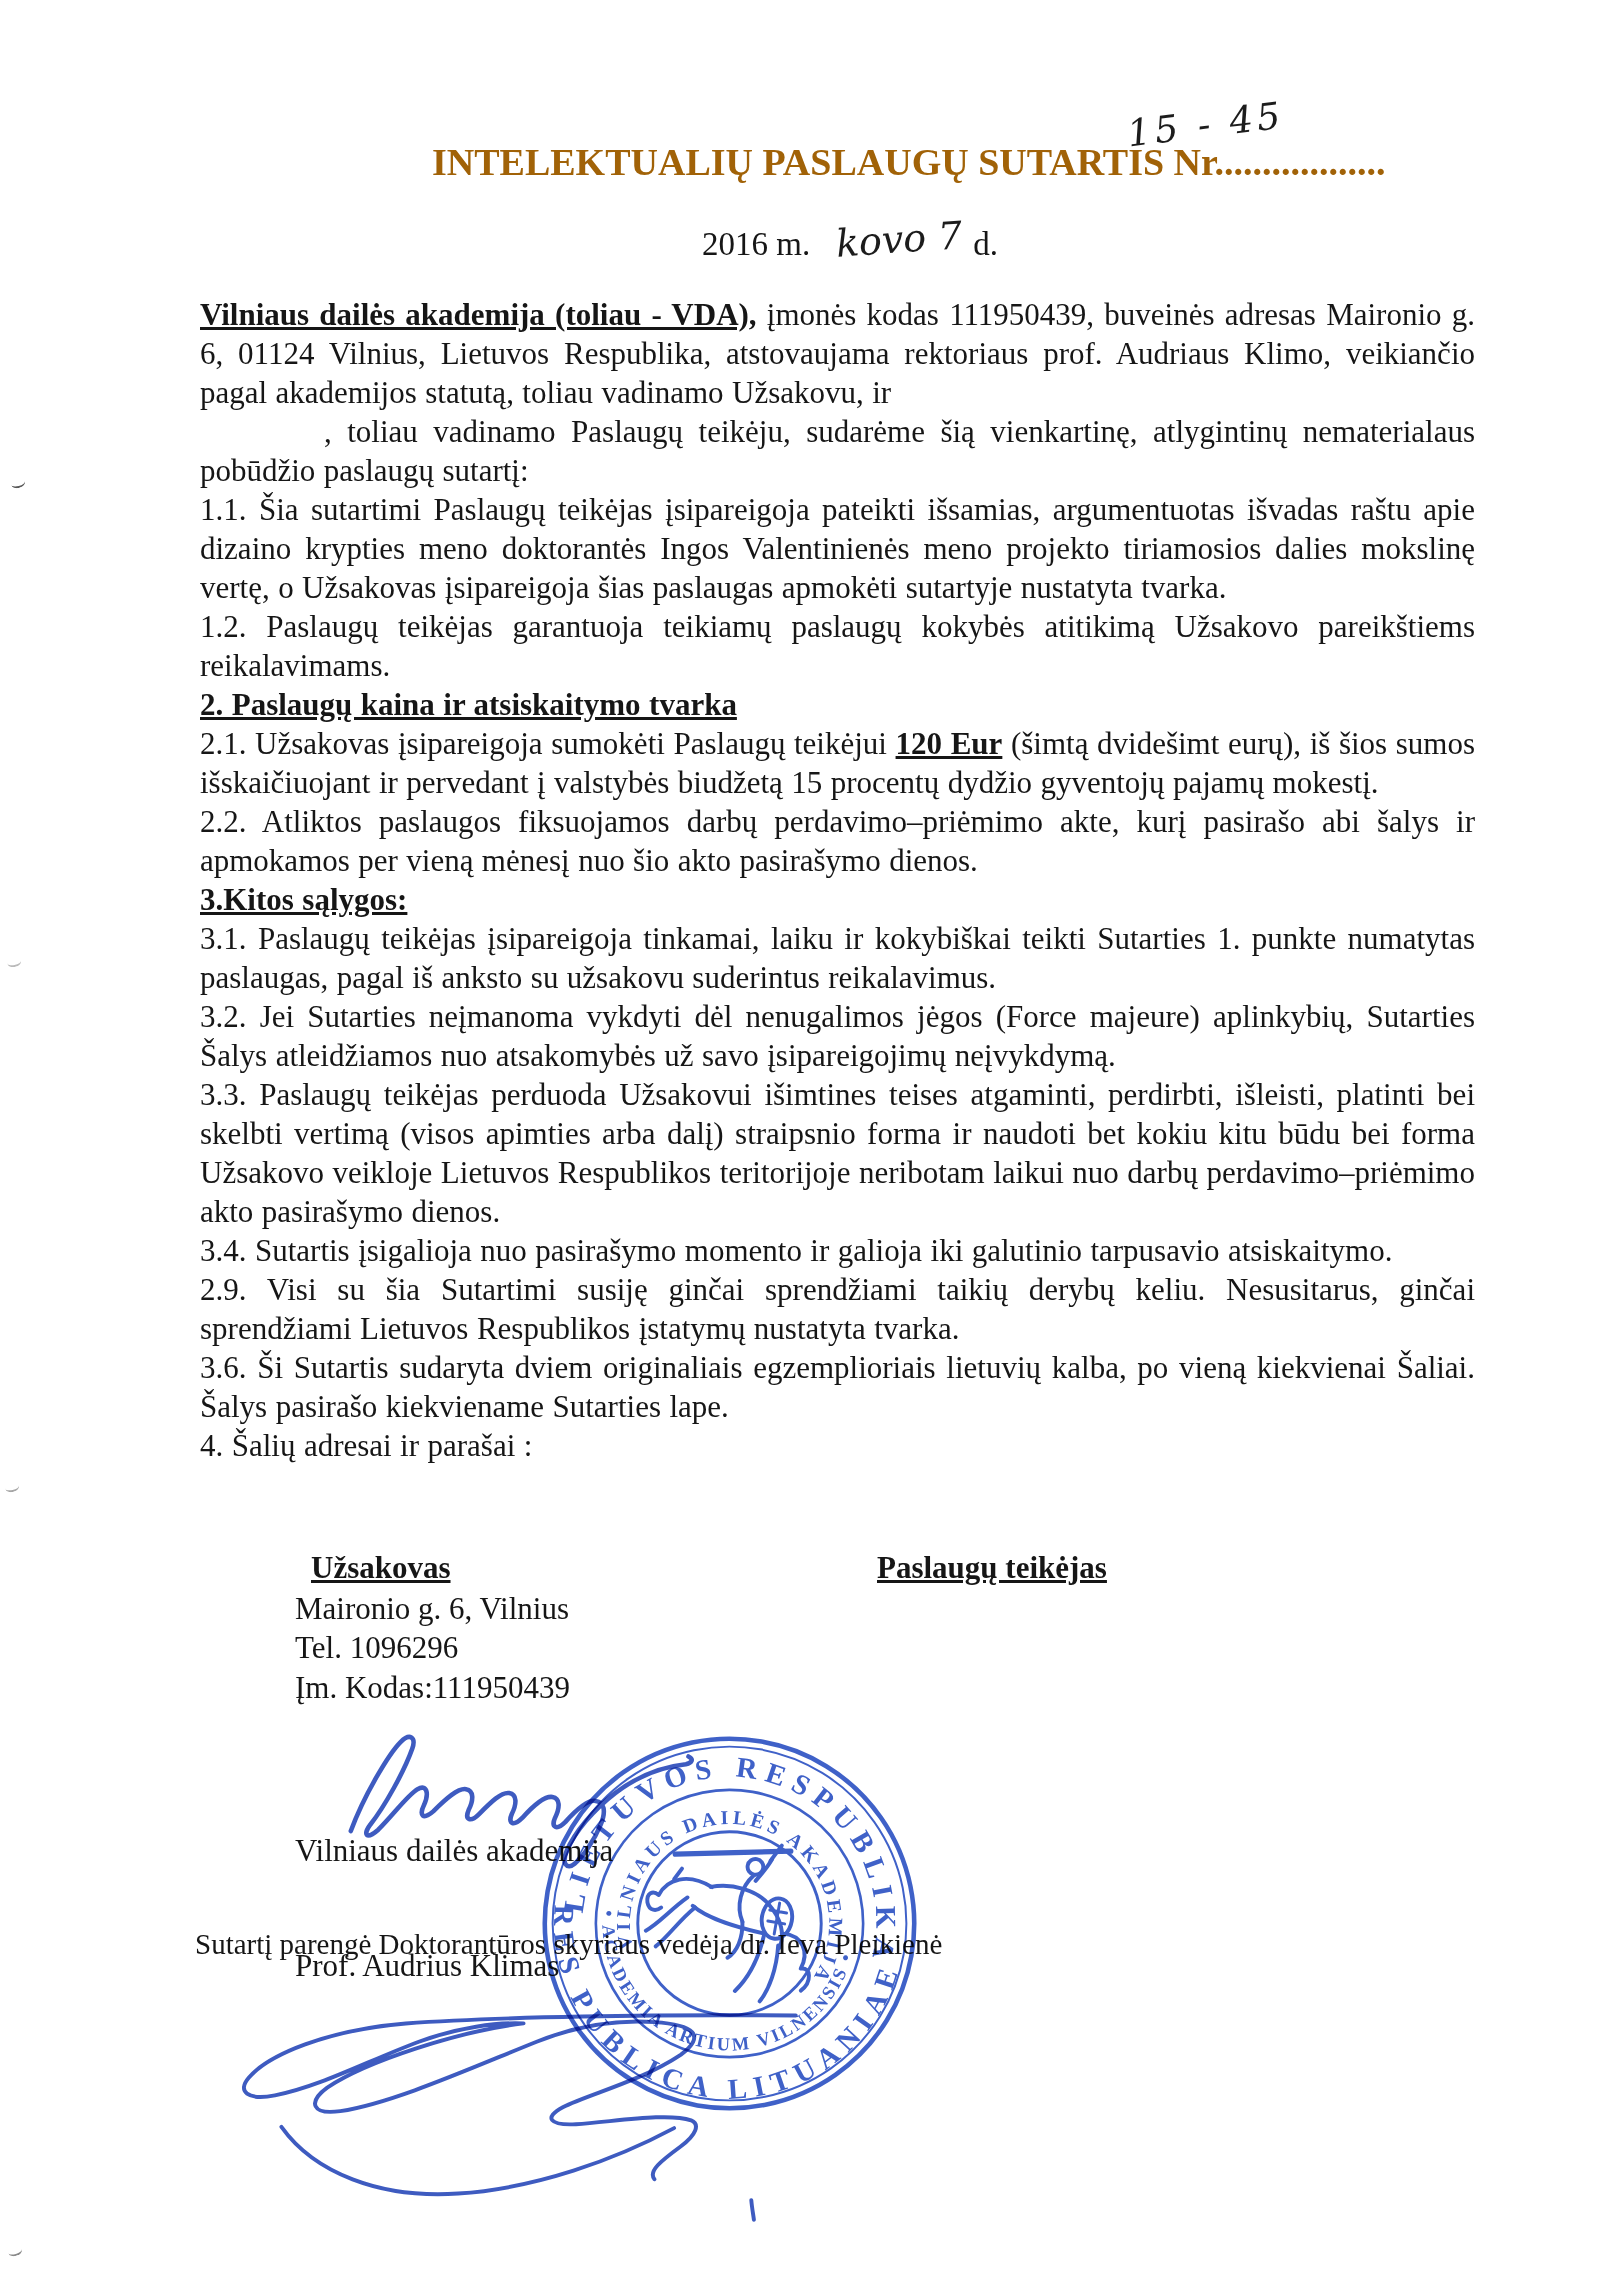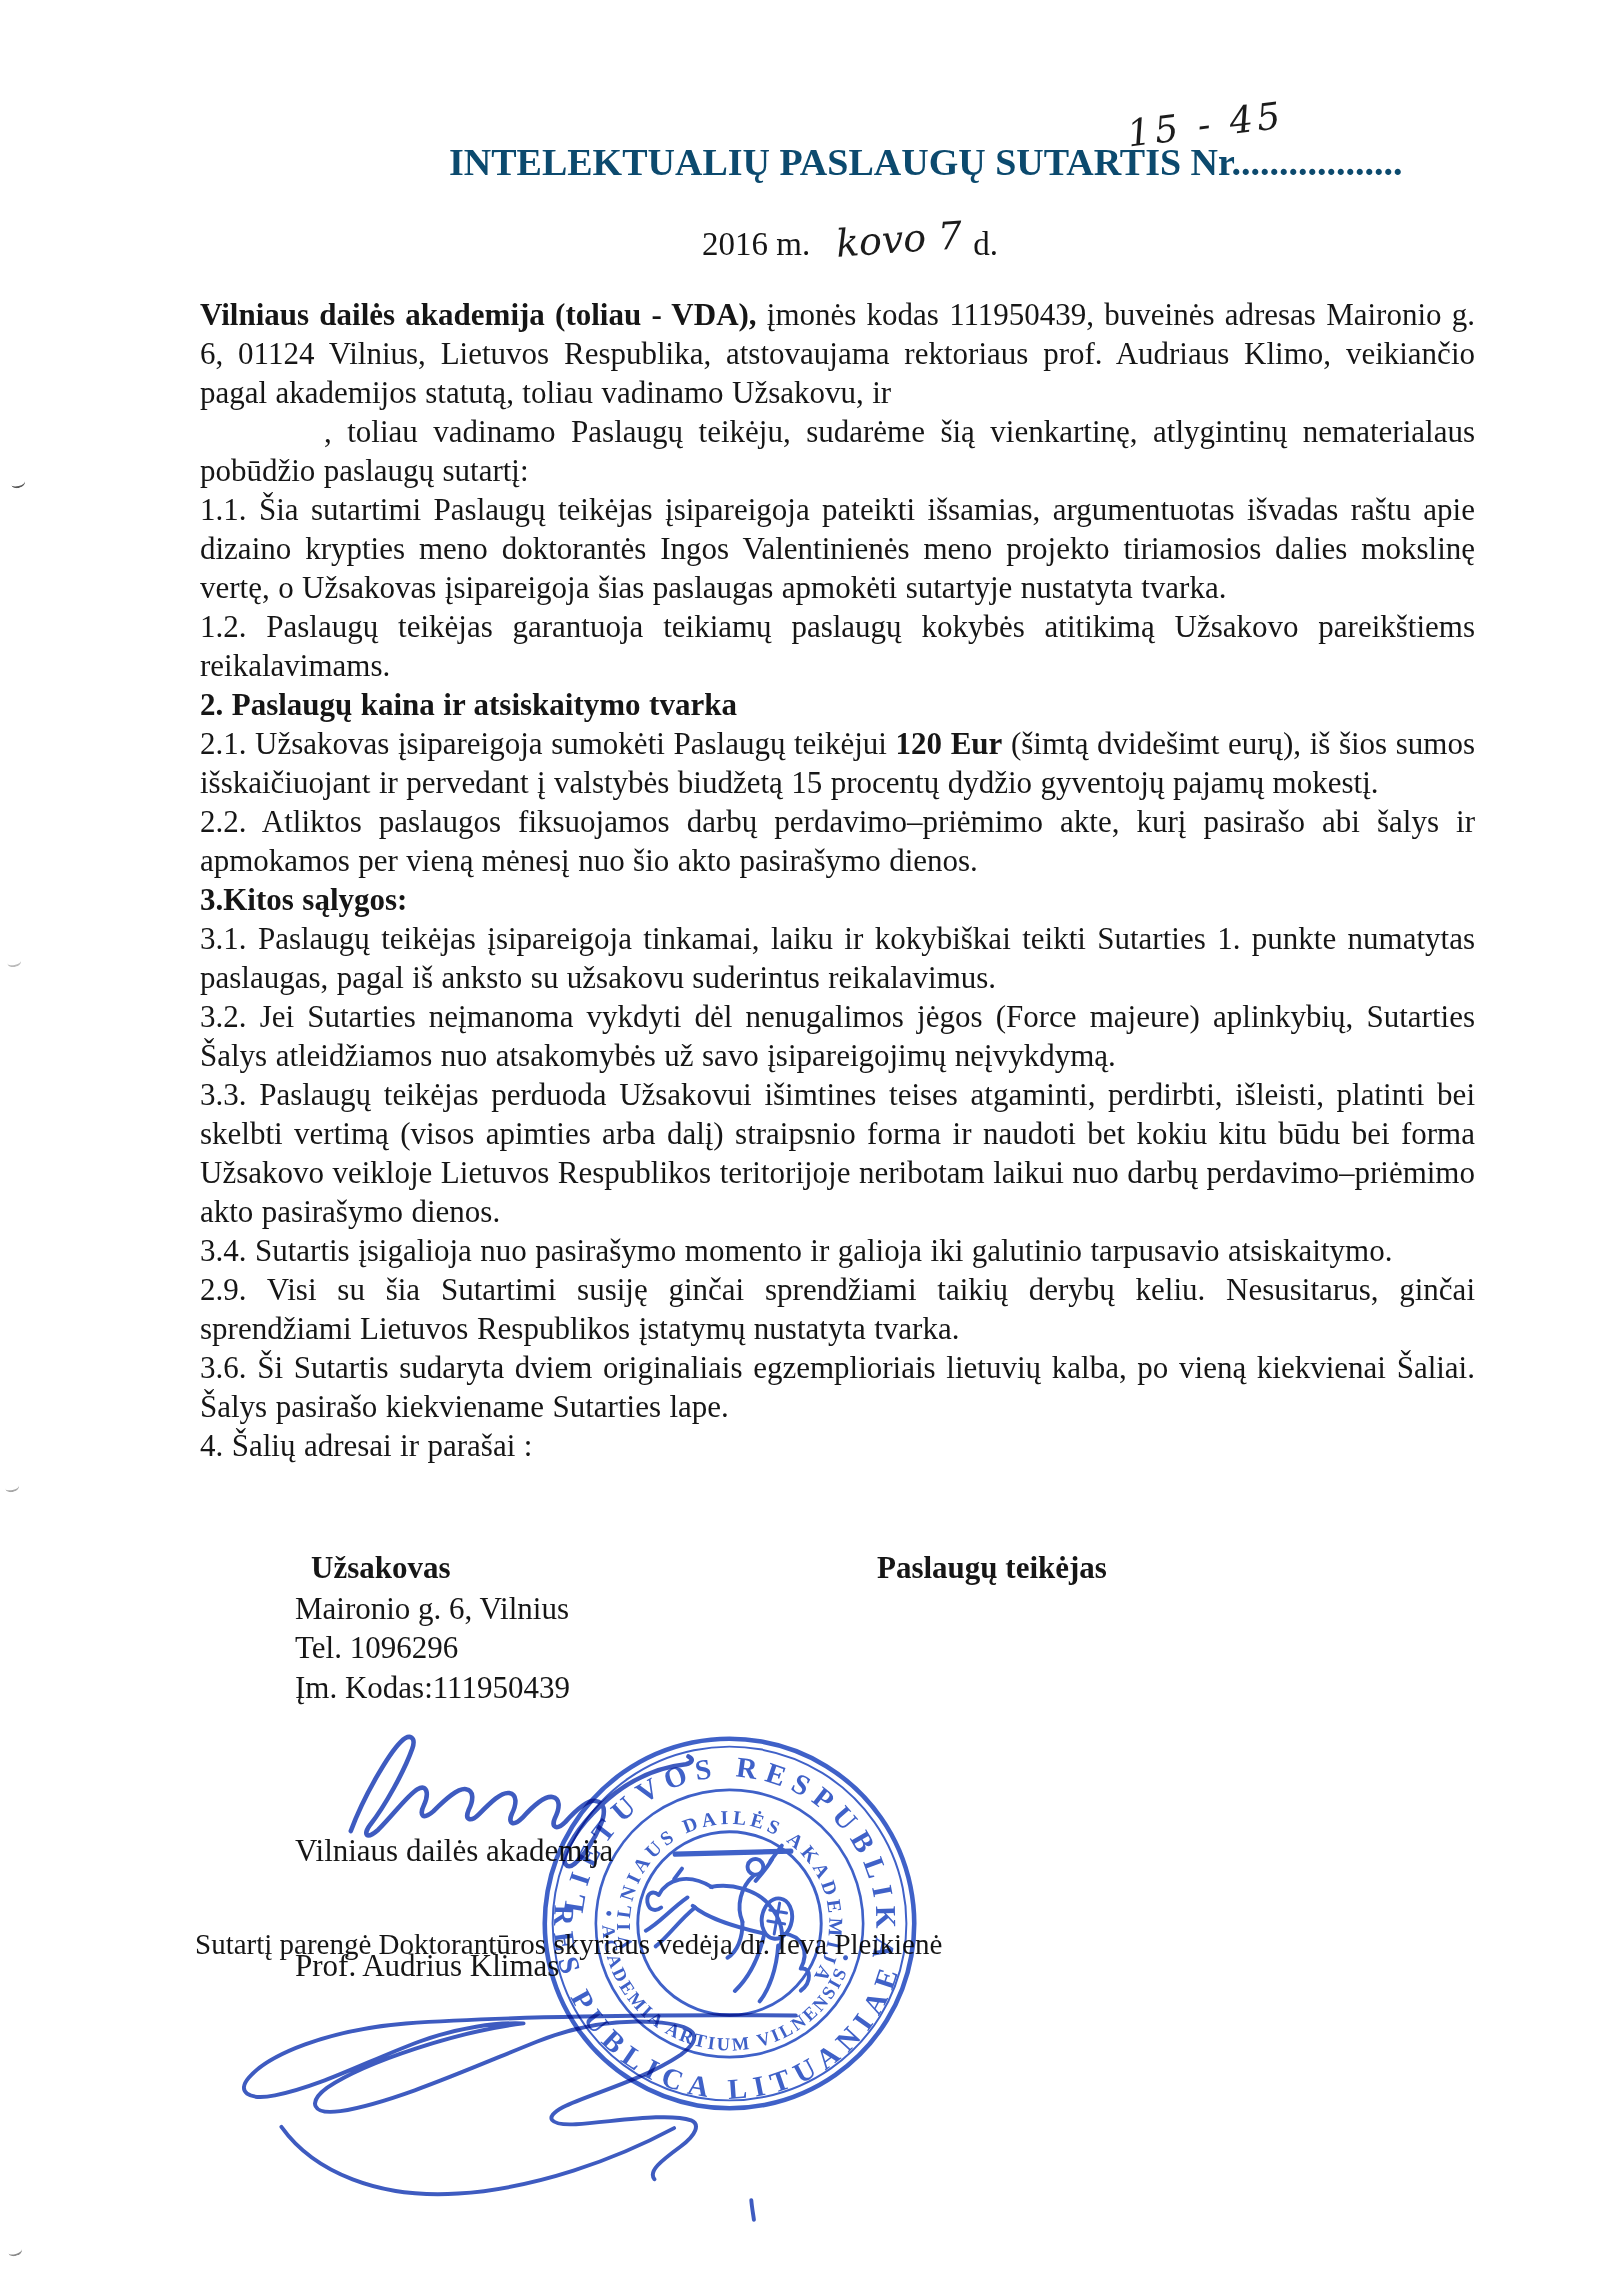--- a/index.html
+++ b/index.html
@@ -1,26 +1,26 @@
 <!DOCTYPE html>
 <html lang="lt" style="font-size:10.5px"><head>
 <meta charset="utf-8">
 <style>
   html,body { margin:0; padding:0; background:#ffffff; }
   .page {
     position:relative; width:1623px; height:2295px; background:#ffffff;
     font-family:"Liberation Serif", serif; color:#161616; overflow:hidden;
     --ink:#2e53c4;
   }
-  .bold { font-weight:bold; }
+  .bold { font-weight:bold;text-decoration:underline; }
 
   
   .title {
-    position:absolute; left:449px; top:140px; white-space:nowrap;
-    font-weight:bold; font-size:38px; letter-spacing:0px; color:#0c4a6e;
+    position:absolute; left:432px; top:140px; white-space:nowrap;
+    font-weight:bold; font-size:38px; letter-spacing:0px; color:#a16207;
   }
   .hw {
     font-family:"DejaVu Serif", serif; font-style:italic; color:#1c1c1c;
   }
   .hw-no {
     position:absolute; left:1127px; top:103px; font-size:37px;
     transform:rotate(-7deg); letter-spacing:3.9px; white-space:nowrap;
   }
   
   .date {

